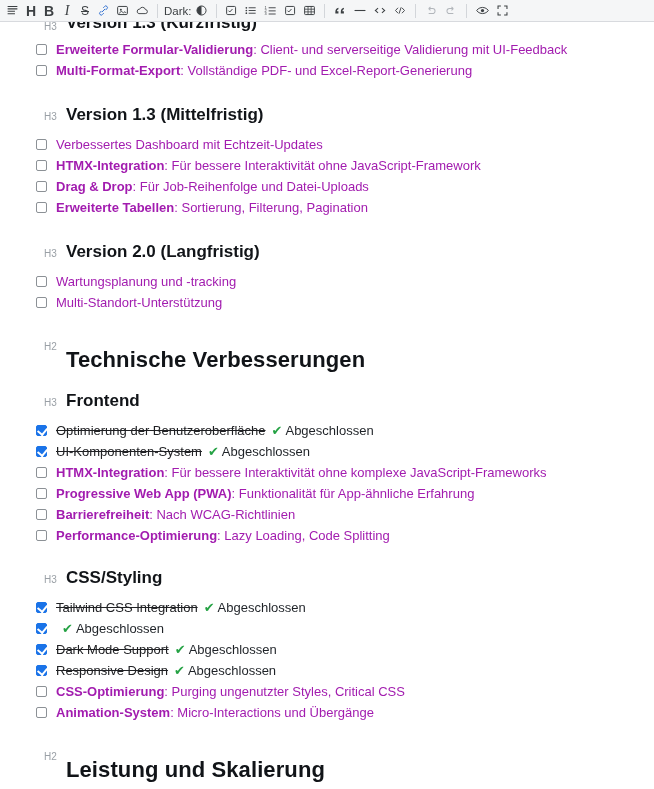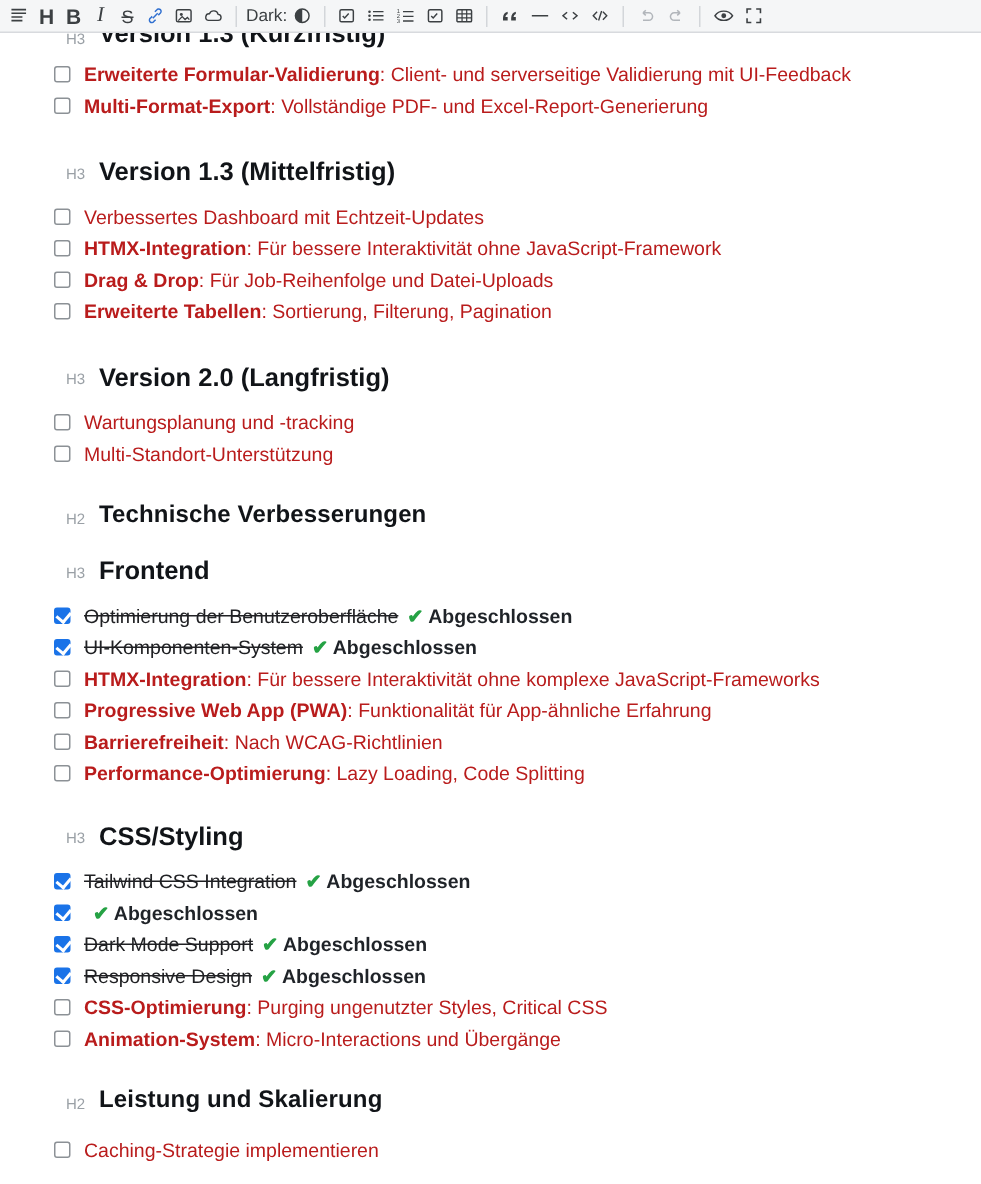--- a/index.html
+++ b/index.html
@@ -75,25 +75,26 @@
     width: 22px;
     flex: 0 0 22px;
     font-size: 10px;
     color: #9aa0a6;
     font-family: "Liberation Sans", sans-serif;
     padding-top: 8px;
     text-align: left;
     margin-left: 36px;
   }
   .h2 {
-    font-size: 16px;
+    font-size: 22px;
     font-weight: bold;
     letter-spacing: .1px;
     color: #111418;
     padding-top: 2px;
+    margin-top: 12px;
   }
   .h3 {
     font-size: 17px;
     font-weight: bold;
     color: #111418;
     padding-top: 2px;
   }
   .h-top-clip { 
     font-size: 17px;
     font-weight: bold;
@@ -131,26 +132,26 @@
     content: "";
     position: absolute;
     left: 2px;
     top: 0px;
     width: 5px;
     height: 7px;
     border-right: 2px solid #fff;
     border-bottom: 2px solid #fff;
     transform: rotate(40deg);
   }
-  .txt { font-size: 13px; color: #b91c1c; }
+  .txt { font-size: 13px; color: #a21caf; }
   .txt b { font-weight: bold; }
   .done .txt, .done .txt b { text-decoration: line-through; color: #202124; }
   .badge {
     margin-left: 6px;
-    font-weight: bold;
+    font-weight: normal;
     color: #1f2328;
     white-space: nowrap;
   }
   .badge .tick {
     color: #25a244;
     margin-right: 3px;
     font-size: 13px;
   }
   .nowrap { white-space: nowrap; }
 </style>

